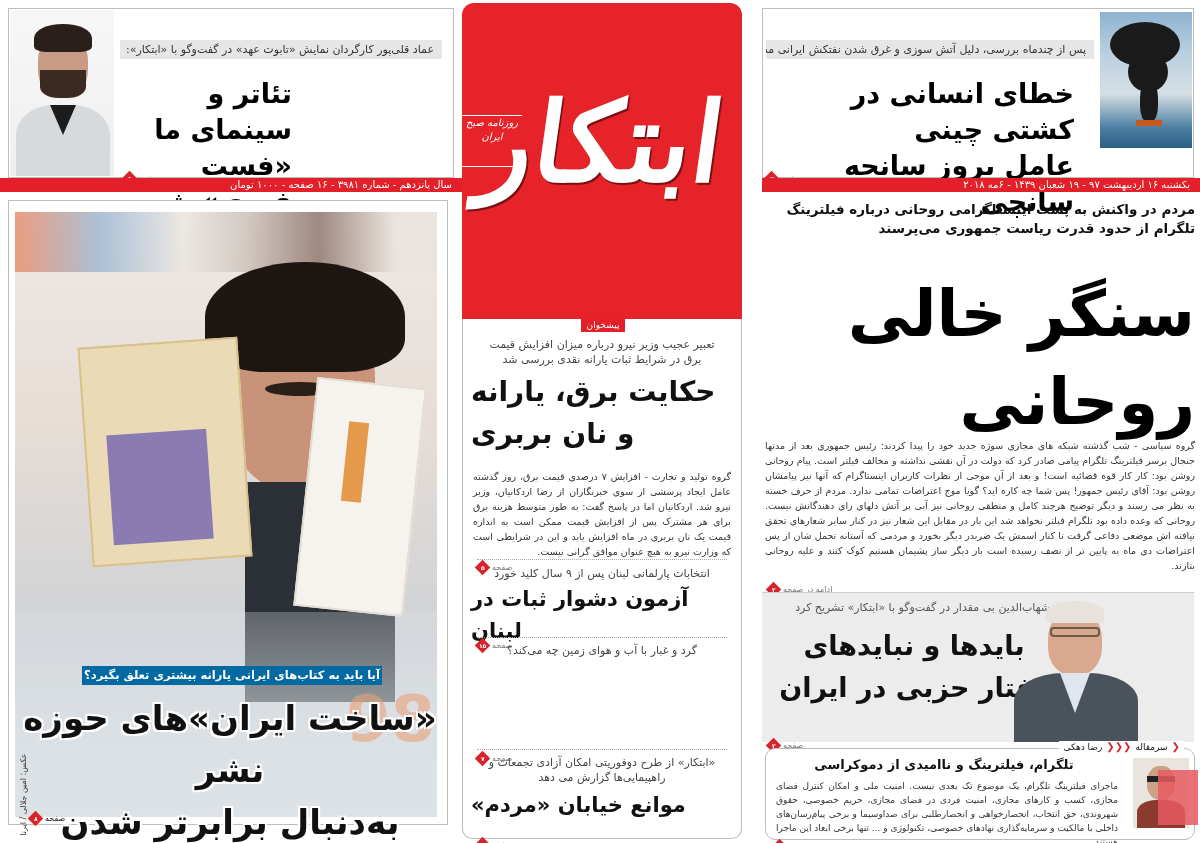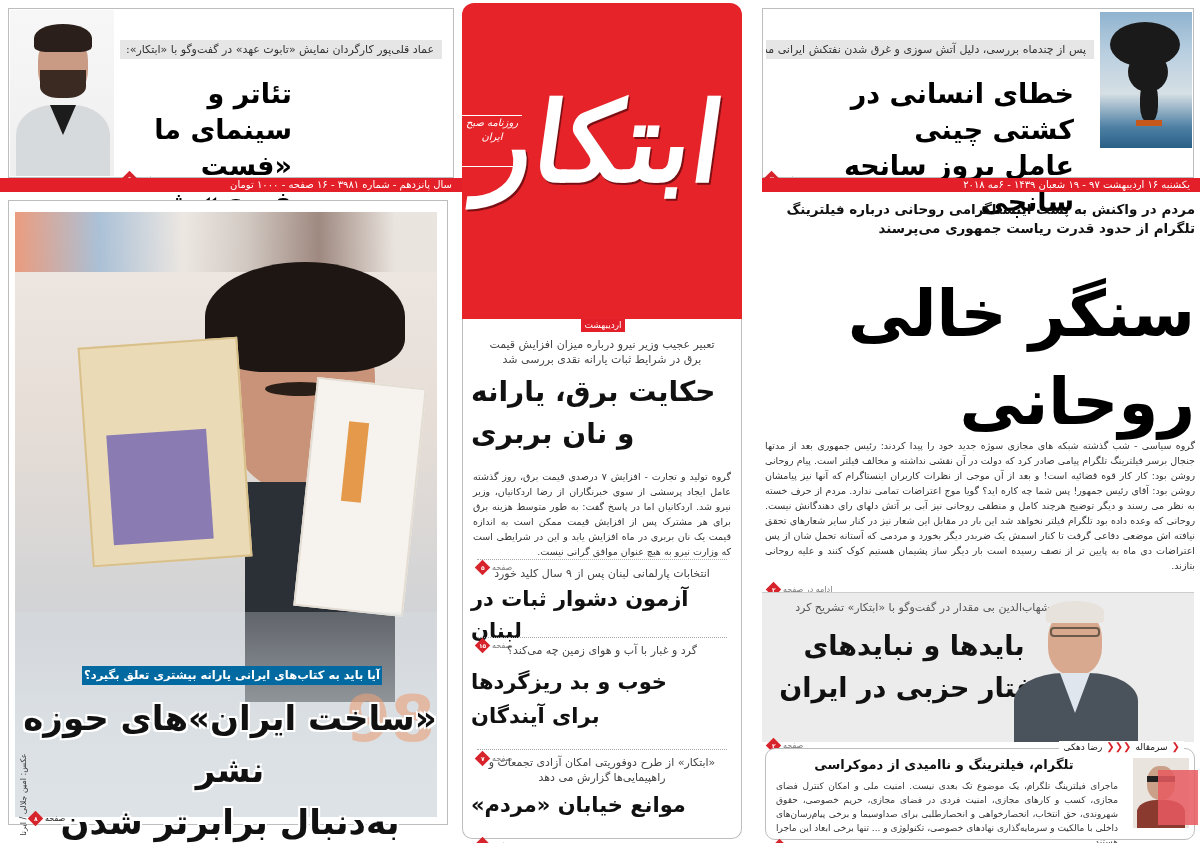--- a/index.html
+++ b/index.html
@@ -111,21 +111,21 @@
     </span>
 </div>
 <div class="redbar" style="left:0; top:178px; width:462px; text-align:right;padding-left:41px;">سال پانزدهم - شماره ۳۹۸۱ - ۱۶ صفحه - ۱۰۰۰ تومان</div>
 
 <div class="logo">
   <div class="logo-text">ابتکار</div>
   <div class="logo-sub">روزنامه صبح ایران</div>
 </div>
 
 <div class="center-col">
-  <div class="pishkhan">اردیبهشت</div>
+  <div class="pishkhan">پیشخوان</div>
 
   <div class="c-kicker" style="top:18px; padding:0 18px;">تعبیر عجیب وزیر نیرو درباره میزان افزایش قیمت برق در شرایط ثبات یارانه نقدی بررسی شد</div>
   <div class="c-headline" style="top:52px; font-size:28px; line-height:42px;">
     <div>حکایت برق، یارانه</div>
     <div>و نان بربری</div>
   </div>
   <div class="c-body" style="top:150px;">گروه تولید و تجارت - افزایش ۷ درصدی قیمت برق، روز گذشته عامل ایجاد پرسشی از سوی خبرنگاران از رضا اردکانیان، وزیر نیرو شد. اردکانیان اما در پاسخ گفت: به طور متوسط هزینه برق برای هر مشترک پس از افزایش قیمت ممکن است به اندازه قیمت یک نان بربری در ماه افزایش یابد و این در شرایطی است که وزارت نیرو به هیچ عنوان موافق گرانی نیست.</div>
   <div class="page-ref" style="left:14px; top:227px;">
     <span>صفحه</span>
     <span class="diamond">
@@ -138,24 +138,20 @@
   <div class="c-headline" style="top:264px; font-size:21px; line-height:32px;">آزمون دشوار ثبات در لبنان</div>
   <div class="page-ref" style="left:14px; top:305px;">
     <span>صفحه</span>
     <span class="diamond">
         <span>۱۵</span>
       </span>
   </div>
   <div class="dotted" style="top:318px;"></div>
 
   <div class="c-kicker" style="top:324px;">گرد و غبار با آب و هوای زمین چه می‌کند؟</div>
-  <div class="c-headline" style="top:346px; font-size:21px; line-height:34px;">
-    <div>خوب و بد ریزگردها</div>
-    <div>برای آیندگان</div>
-  </div>
   <div class="page-ref" style="left:14px; top:418px;">
     <span>صفحه</span>
     <span class="diamond">
         <span>۷</span>
       </span>
   </div>
   <div class="dotted" style="top:430px;"></div>
 
   <div class="c-kicker" style="top:436px; padding:0 8px;">«ابتکار» از طرح دوفوریتی امکان آزادی تجمعات و راهپیمایی‌ها گزارش می دهد</div>
   <div class="c-headline" style="top:470px; font-size:21px; line-height:32px;">موانع خیابان «مردم»</div>

